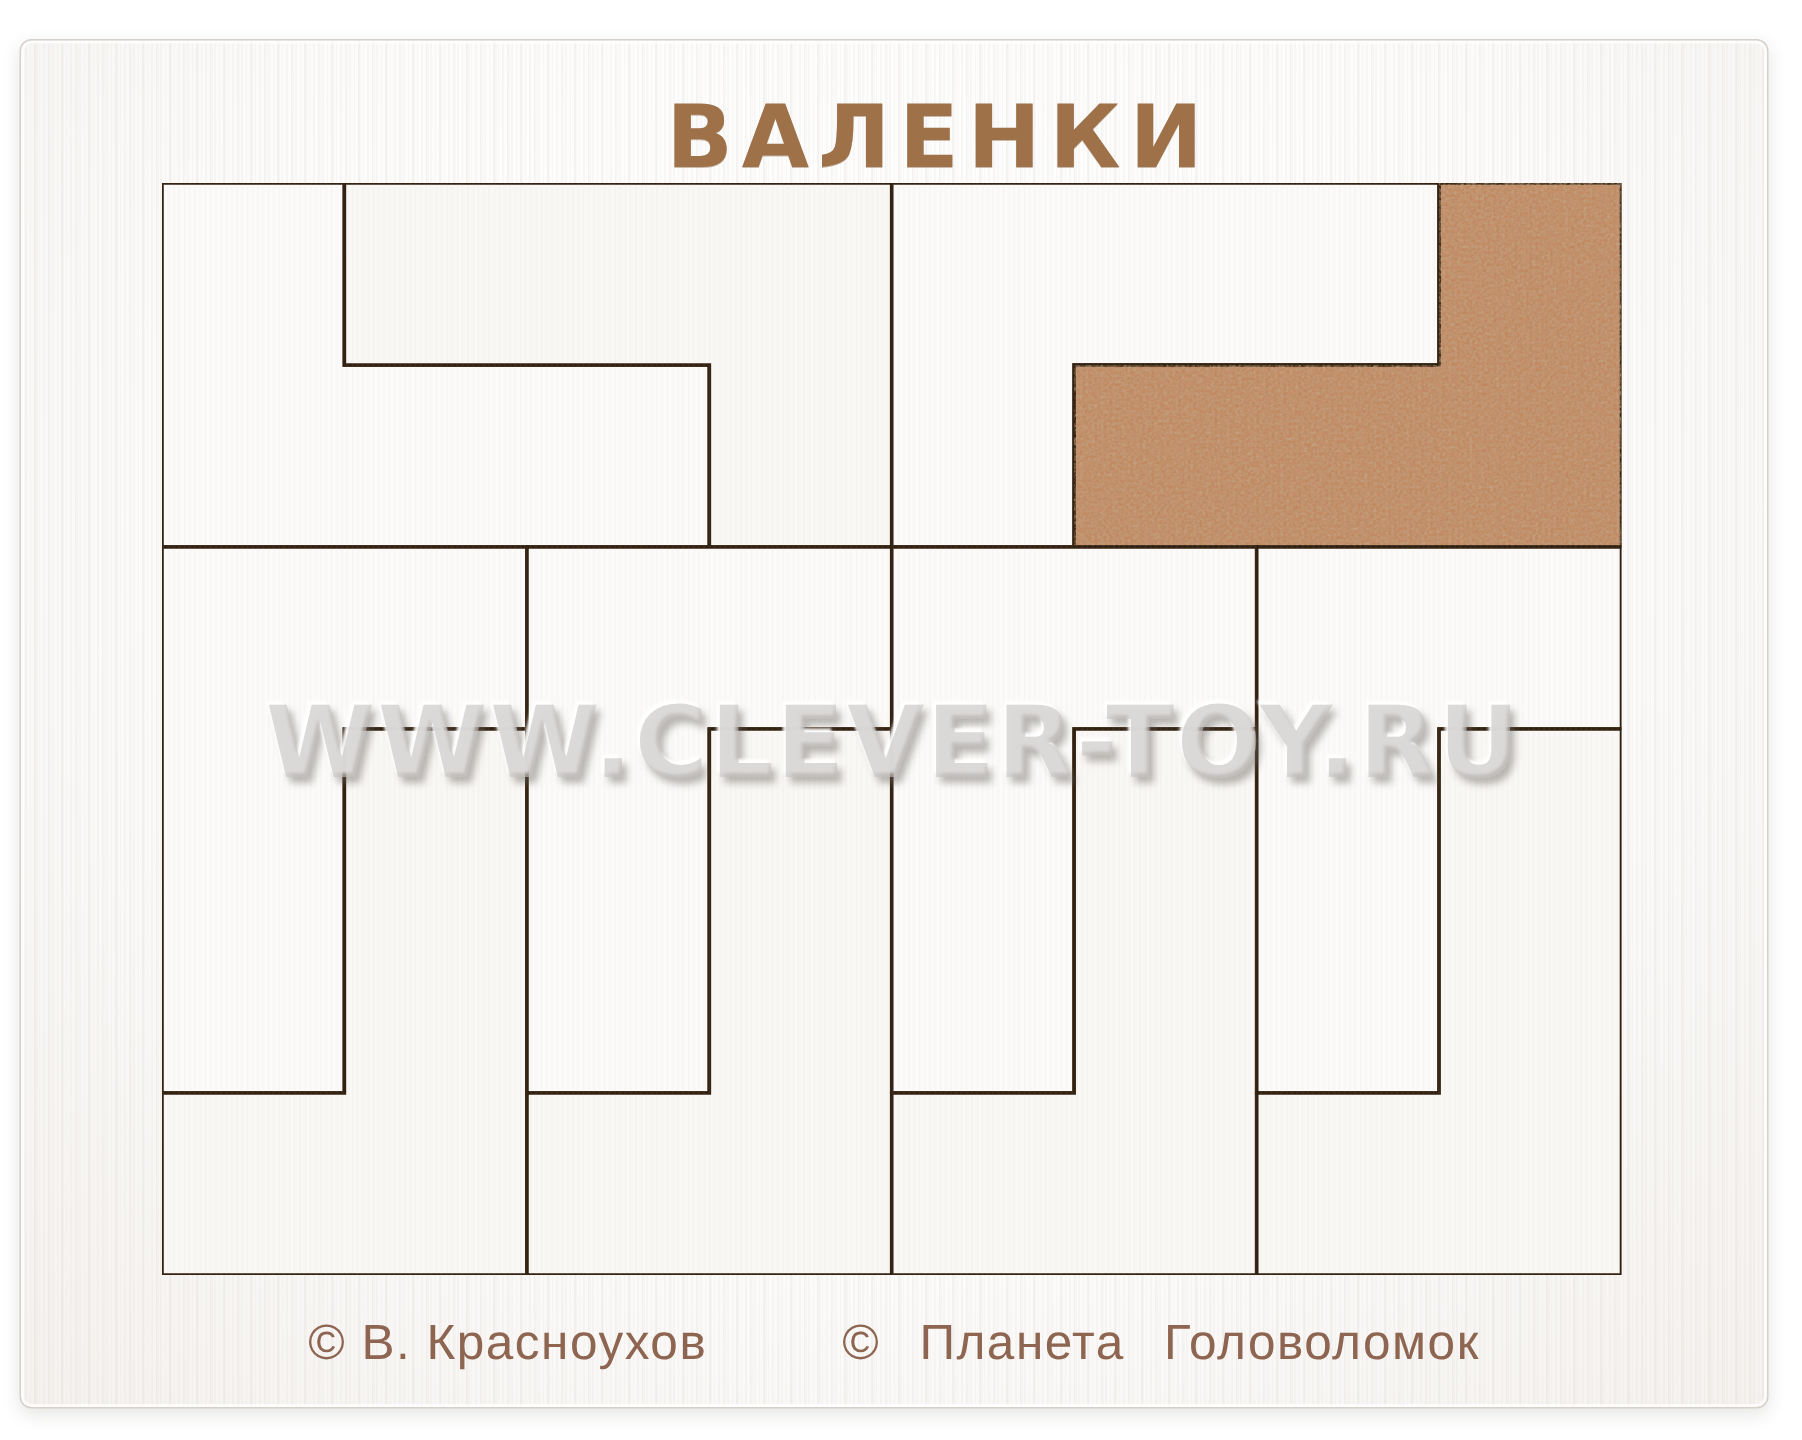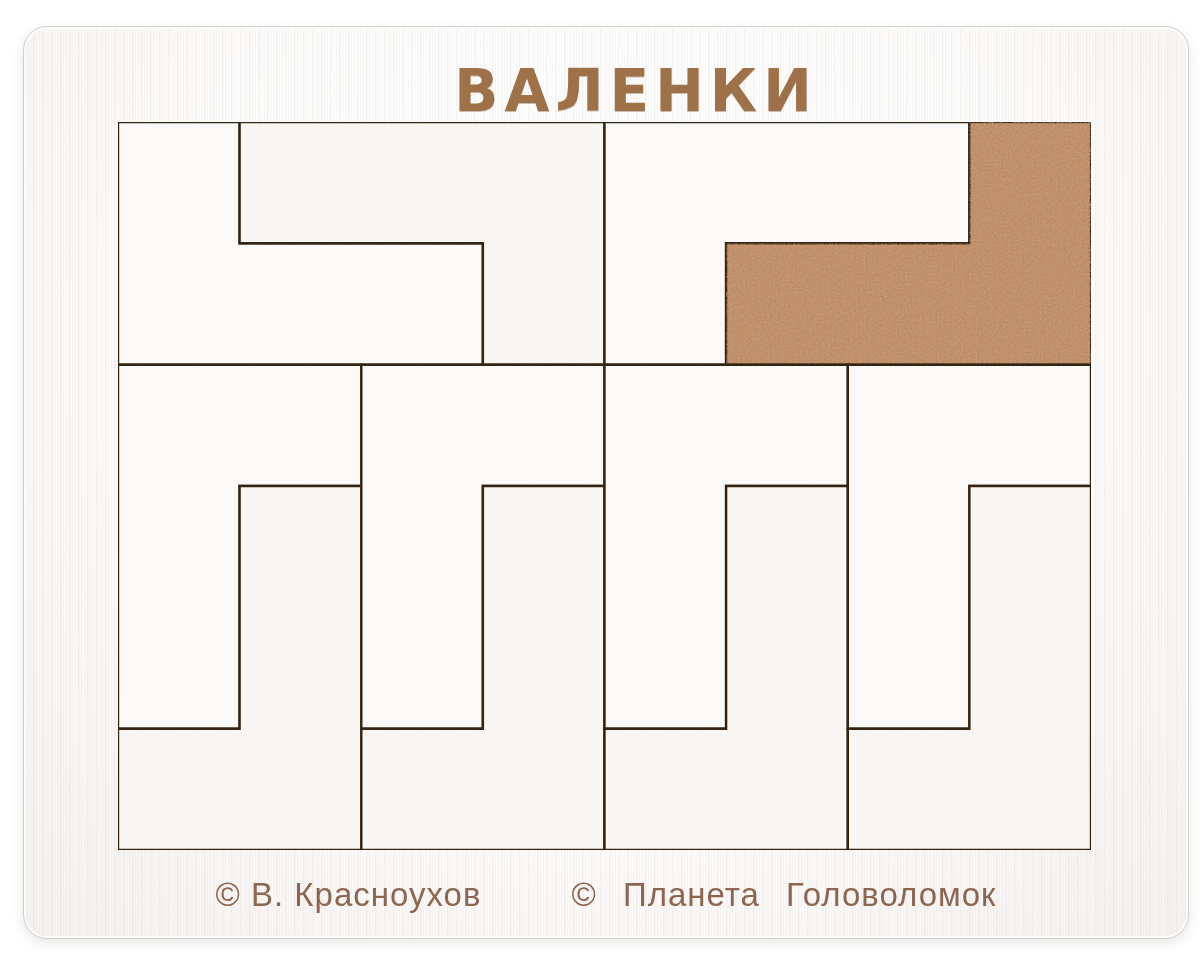--- a/index.html
+++ b/index.html
@@ -7,23 +7,23 @@
     padding:0;
     width:1201px;
     height:960px;
     background:#ffffff;
     font-family:"DejaVu Sans",sans-serif;
     overflow:hidden;
   }
   
   .board{
     position:absolute;
-    left:23px; top:26px;
+    left:13px; top:26px;
     width:1164px; height:911px;
-    border-radius:24px;
+    border-radius:8px;
     border:1px solid #d6d0ca;
     box-shadow:0 4px 12px rgba(60,50,40,0.12), inset 0 0 0 2px rgba(255,255,255,0.8);
     background-color:#fcfbfa;
     background-image:
       repeating-linear-gradient(90deg, rgba(203,196,189,0.10) 0 1px, rgba(0,0,0,0) 1px 3px),
       repeating-linear-gradient(90deg, rgba(188,180,172,0.07) 0 2px, rgba(0,0,0,0) 2px 9px),
       radial-gradient(ellipse at 50% 35%, #ffffff 0%, #fcfbfa 60%, #f4f1ee 100%);
   }
   
   .title{
@@ -101,19 +101,20 @@
       <path d="M121.6 364.0 L243.3 364.0 L243.3 728.0 L0.0 728.0 L0.0 606.7 L121.6 606.7 Z" fill="#faf8f5" stroke="#31200f" stroke-width="2.4" stroke-linejoin="miter" class="piece"></path>
       <path d="M243.3 242.7 L486.5 242.7 L486.5 364.0 L364.9 364.0 L364.9 606.7 L243.3 606.7 Z" fill="#fcfbf9" stroke="#31200f" stroke-width="2.4" stroke-linejoin="miter" class="piece"></path>
       <path d="M364.9 364.0 L486.5 364.0 L486.5 728.0 L243.3 728.0 L243.3 606.7 L364.9 606.7 Z" fill="#faf8f5" stroke="#31200f" stroke-width="2.4" stroke-linejoin="miter" class="piece"></path>
       <path d="M486.5 242.7 L729.8 242.7 L729.8 364.0 L608.1 364.0 L608.1 606.7 L486.5 606.7 Z" fill="#fcfbf9" stroke="#31200f" stroke-width="2.4" stroke-linejoin="miter" class="piece"></path>
       <path d="M608.1 364.0 L729.8 364.0 L729.8 728.0 L486.5 728.0 L486.5 606.7 L608.1 606.7 Z" fill="#faf8f5" stroke="#31200f" stroke-width="2.4" stroke-linejoin="miter" class="piece"></path>
       <path d="M729.8 242.7 L973.0 242.7 L973.0 364.0 L851.4 364.0 L851.4 606.7 L729.8 606.7 Z" fill="#fcfbf9" stroke="#31200f" stroke-width="2.4" stroke-linejoin="miter" class="piece"></path>
       <path d="M851.4 364.0 L973.0 364.0 L973.0 728.0 L729.8 728.0 L729.8 606.7 L851.4 606.7 Z" fill="#faf8f5" stroke="#31200f" stroke-width="2.4" stroke-linejoin="miter" class="piece"></path>
       <rect x="0" y="0" width="973" height="728" fill="url(#streak)" opacity="0.55" pointer-events="none"></rect>
     </svg>
 
+  <div class="watermark">WWW.CLEVER-TOY.RU</div>
 
   <div class="credits">
     <span class="author">© В. Красноухов</span>
     <span class="publisher">© Планета Головоломок</span>
   </div>
 
 </div>
 
 </body></html>

